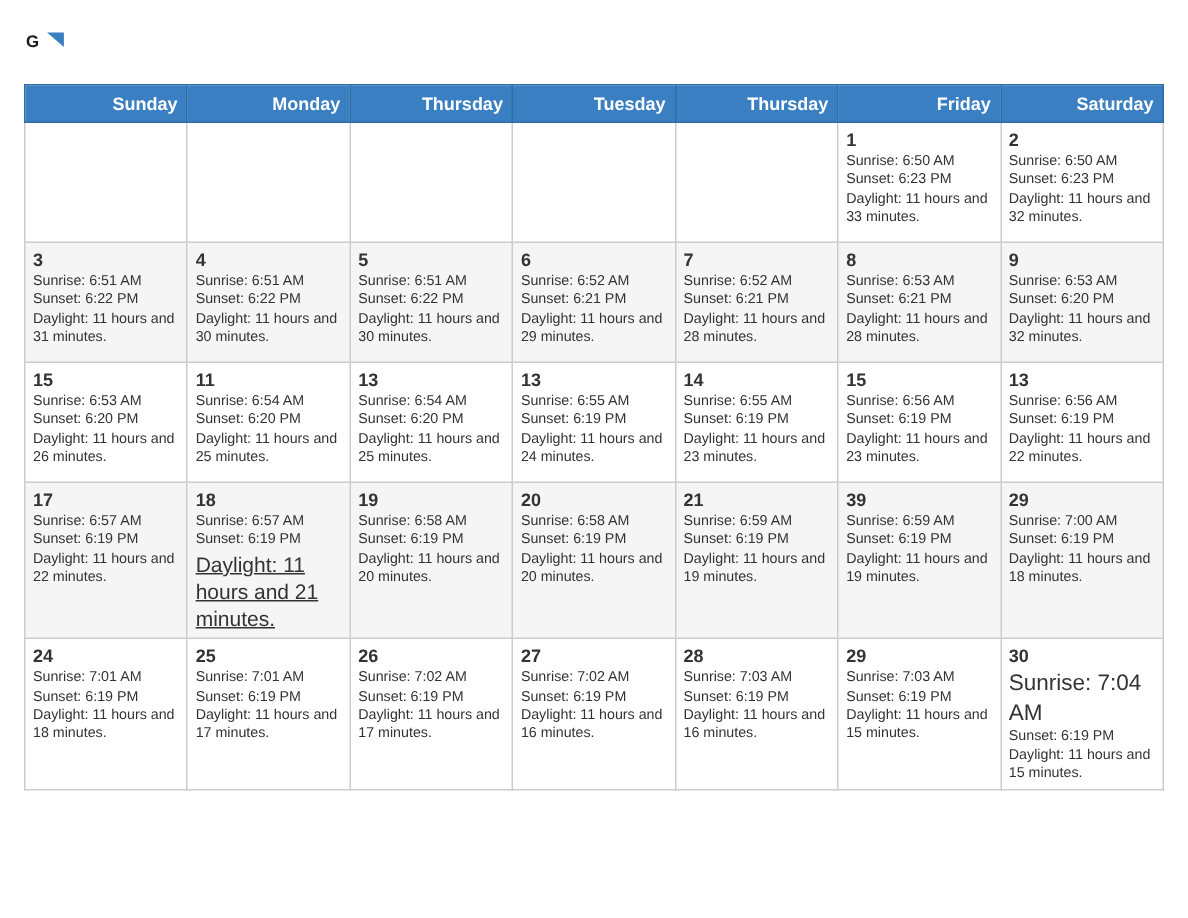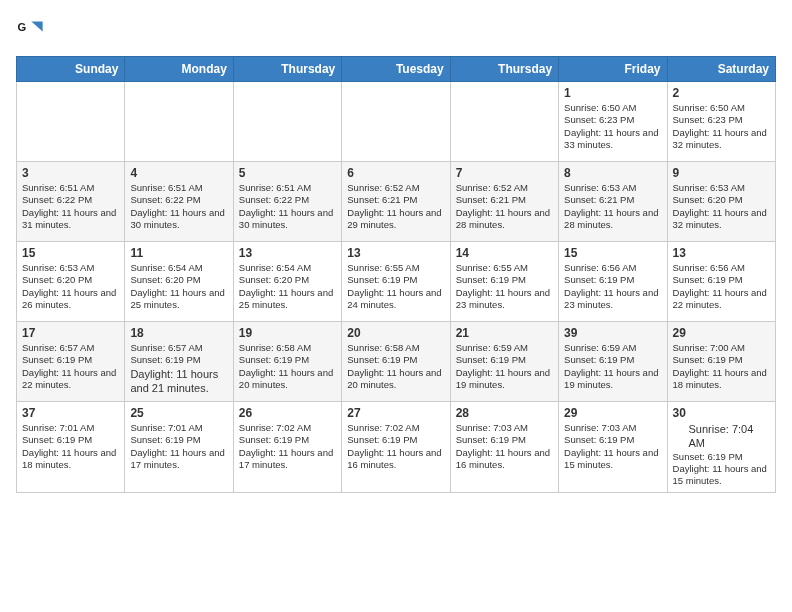--- a/index.html
+++ b/index.html
@@ -226,21 +226,21 @@
         <td>
           <span class="day-num">17</span>
           <div style="font-size: 9.5px; line-height: 1.3;">Sunrise: 6:57 AM</div>
           <div style="font-size: 9.5px; line-height: 1.3;">Sunset: 6:19 PM</div>
           <div style="font-size: 9.5px; line-height: 1.3;">Daylight: 11 hours and 22 minutes.</div>
         </td>
         <td>
           <span class="day-num">18</span>
           <div style="font-size: 9.5px; line-height: 1.3;">Sunrise: 6:57 AM</div>
           <div style="font-size: 9.5px; line-height: 1.3;">Sunset: 6:19 PM</div>
-          <div style="font-size: 11px; line-height: 1.3;">Daylight: 11 hours and 21 minutes.</div>
+          <div style="font-size: 14px; line-height: 1.3; text-decoration: underline;">Daylight: 11 hours and 21 minutes.</div>
         </td>
         <td>
           <span class="day-num">19</span>
           <div style="font-size: 9.5px; line-height: 1.3;">Sunrise: 6:58 AM</div>
           <div style="font-size: 9.5px; line-height: 1.3;">Sunset: 6:19 PM</div>
           <div style="font-size: 9.5px; line-height: 1.3;">Daylight: 11 hours and 20 minutes.</div>
         </td>
         <td>
           <span class="day-num">20</span>
           <div style="font-size: 9.5px; line-height: 1.3;">Sunrise: 6:58 AM</div>
@@ -261,21 +261,21 @@
         </td>
         <td>
           <span class="day-num">29</span>
           <div style="font-size: 9.5px; line-height: 1.3;">Sunrise: 7:00 AM</div>
           <div style="font-size: 9.5px; line-height: 1.3;">Sunset: 6:19 PM</div>
           <div style="font-size: 9.5px; line-height: 1.3;">Daylight: 11 hours and 18 minutes.</div>
         </td>
       </tr>
       <tr>
         <td>
-          <span class="day-num">37</span>
+          <span class="day-num">24</span>
           <div style="font-size: 9.5px; line-height: 1.3;">Sunrise: 7:01 AM</div>
           <div style="font-size: 9.5px; line-height: 1.3;">Sunset: 6:19 PM</div>
           <div style="font-size: 9.5px; line-height: 1.3;">Daylight: 11 hours and 18 minutes.</div>
         </td>
         <td>
           <span class="day-num">25</span>
           <div style="font-size: 9.5px; line-height: 1.3;">Sunrise: 7:01 AM</div>
           <div style="font-size: 9.5px; line-height: 1.3;">Sunset: 6:19 PM</div>
           <div style="font-size: 9.5px; line-height: 1.3;">Daylight: 11 hours and 17 minutes.</div>
         </td>
@@ -298,19 +298,19 @@
           <div style="font-size: 9.5px; line-height: 1.3;">Daylight: 11 hours and 16 minutes.</div>
         </td>
         <td>
           <span class="day-num">29</span>
           <div style="font-size: 9.5px; line-height: 1.3;">Sunrise: 7:03 AM</div>
           <div style="font-size: 9.5px; line-height: 1.3;">Sunset: 6:19 PM</div>
           <div style="font-size: 9.5px; line-height: 1.3;">Daylight: 11 hours and 15 minutes.</div>
         </td>
         <td>
           <span class="day-num">30</span>
-          <div style="font-size: 11px; line-height: 1.3; margin-left: 16px;">Sunrise: 7:04 AM</div>
+          <div style="font-size: 15px; line-height: 1.3;">Sunrise: 7:04 AM</div>
           <div style="font-size: 9.5px; line-height: 1.3;">Sunset: 6:19 PM</div>
           <div style="font-size: 9.5px; line-height: 1.3;">Daylight: 11 hours and 15 minutes.</div>
         </td>
       </tr>
     </tbody>
 </table>
 
 </body></html>

